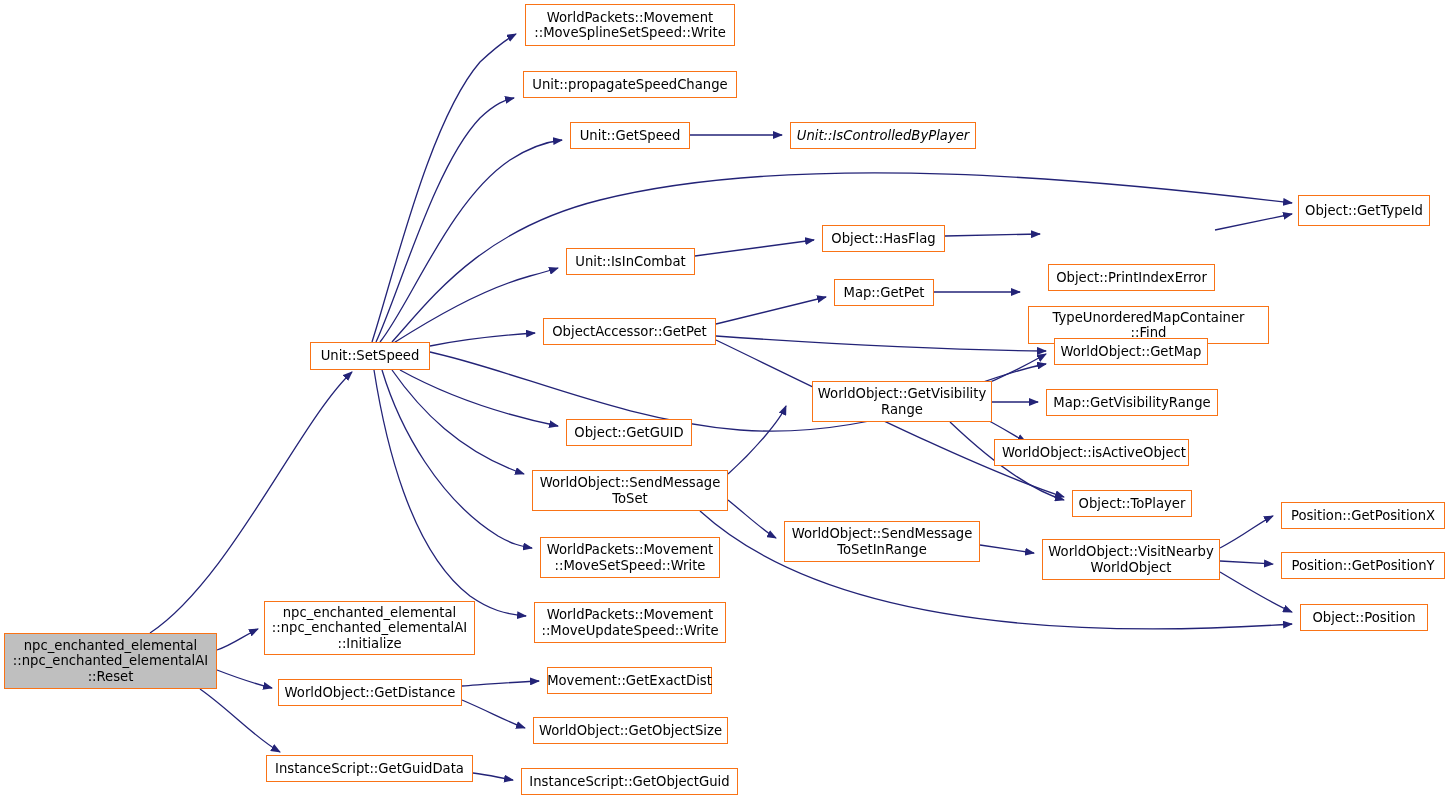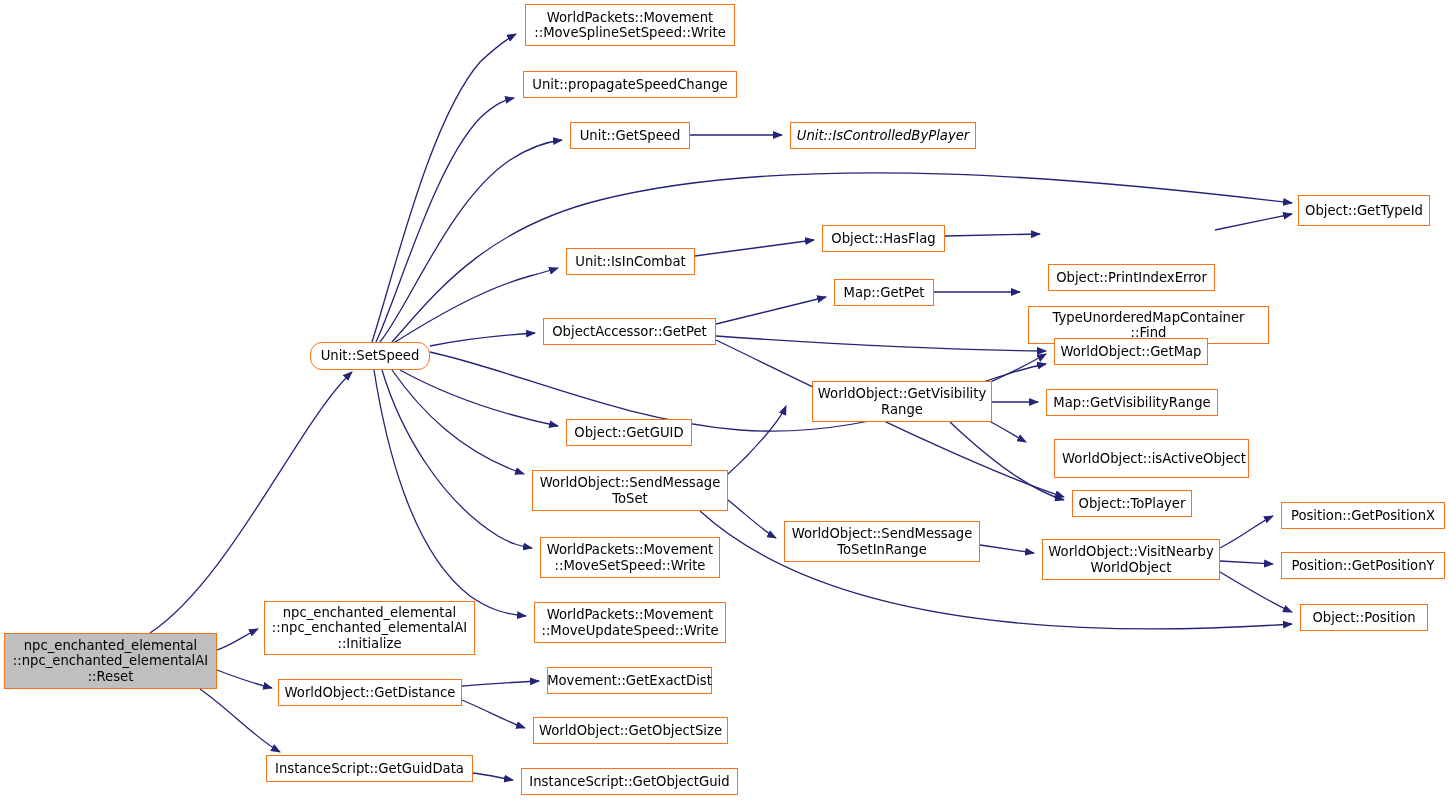--- a/index.html
+++ b/index.html
@@ -91,21 +91,21 @@
         <path d="M 1220,572 C 1250,590 1275,605 1292,612" fill="none" stroke="#232377" stroke-width="1.3" marker-end="url(#arrow)"></path>
         <path d="M 462,686 C 490,684 515,682 539,681" fill="none" stroke="#232377" stroke-width="1.3" marker-end="url(#arrow)"></path>
         <path d="M 462,700 C 490,712 508,722 525,728" fill="none" stroke="#232377" stroke-width="1.3" marker-end="url(#arrow)"></path>
         <path d="M 473,773 C 490,775 500,778 513,780" fill="none" stroke="#232377" stroke-width="1.3" marker-end="url(#arrow)"></path>
       </g>
   </svg>
   <div id="node-layer">
       <div class="node root" style="left: 4px; top: 633px; width: 213px; height: 56px;">npc_enchanted_elemental
 ::npc_enchanted_elementalAI
 ::Reset</div>
-      <div class="node" style="left: 310px; top: 342px; width: 120px; height: 28px; border-radius: 12px;">Unit::SetSpeed</div>
+      <div class="node" style="left: 310px; top: 342px; width: 120px; height: 28px;">Unit::SetSpeed</div>
       <div class="node" style="left: 264px; top: 601px; width: 211px; height: 54px;">npc_enchanted_elemental
 ::npc_enchanted_elementalAI
 ::Initialize</div>
       <div class="node" style="left: 278px; top: 679px; width: 184px; height: 27px;">WorldObject::GetDistance</div>
       <div class="node" style="left: 266px; top: 755px; width: 207px; height: 27px;">InstanceScript::GetGuidData</div>
       <div class="node" style="left: 525px; top: 4px; width: 210px; height: 42px;">WorldPackets::Movement
 ::MoveSplineSetSpeed::Write</div>
       <div class="node" style="left: 523px; top: 71px; width: 214px; height: 27px;">Unit::propagateSpeedChange</div>
       <div class="node" style="left: 570px; top: 122px; width: 120px; height: 27px;">Unit::GetSpeed</div>
       <div class="node" style="left: 790px; top: 122px; width: 186px; height: 27px; font-style: italic;">Unit::IsControlledByPlayer</div>
@@ -114,21 +114,21 @@
       <div class="node" style="left: 1048px; top: 220px; width: 167px; height: 27px; margin-top: 44px;">Object::PrintIndexError</div>
       <div class="node" style="left: 1298px; top: 195px; width: 132px; height: 31px;">Object::GetTypeId</div>
       <div class="node" style="left: 834px; top: 279px; width: 100px; height: 27px;">Map::GetPet</div>
       <div class="node" style="left: 1028px; top: 288px; width: 241px; height: 38px; margin-top: 18px;">TypeUnorderedMapContainer
 ::Find</div>
       <div class="node" style="left: 543px; top: 318px; width: 173px; height: 27px;">ObjectAccessor::GetPet</div>
       <div class="node" style="left: 1054px; top: 338px; width: 154px; height: 27px;">WorldObject::GetMap</div>
       <div class="node" style="left: 812px; top: 381px; width: 180px; height: 41px;">WorldObject::GetVisibility
 Range</div>
       <div class="node" style="left: 1046px; top: 389px; width: 172px; height: 27px;">Map::GetVisibilityRange</div>
-      <div class="node" style="left: 1054px; top: 439px; width: 195px; height: 39px; padding-left: 8px;">WorldObject::isActiveObject</div>
+      <div class="node" style="left: 994px; top: 439px; width: 195px; height: 27px; padding-left: 8px;">WorldObject::isActiveObject</div>
       <div class="node" style="left: 566px; top: 419px; width: 126px; height: 27px;">Object::GetGUID</div>
       <div class="node" style="left: 1072px; top: 490px; width: 120px; height: 27px;">Object::ToPlayer</div>
       <div class="node" style="left: 532px; top: 470px; width: 196px; height: 41px;">WorldObject::SendMessage
 ToSet</div>
       <div class="node" style="left: 784px; top: 521px; width: 196px; height: 41px;">WorldObject::SendMessage
 ToSetInRange</div>
       <div class="node" style="left: 1042px; top: 539px; width: 178px; height: 41px;">WorldObject::VisitNearby
 WorldObject</div>
       <div class="node" style="left: 1281px; top: 502px; width: 164px; height: 27px;">Position::GetPositionX</div>
       <div class="node" style="left: 1281px; top: 552px; width: 164px; height: 27px;">Position::GetPositionY</div>

